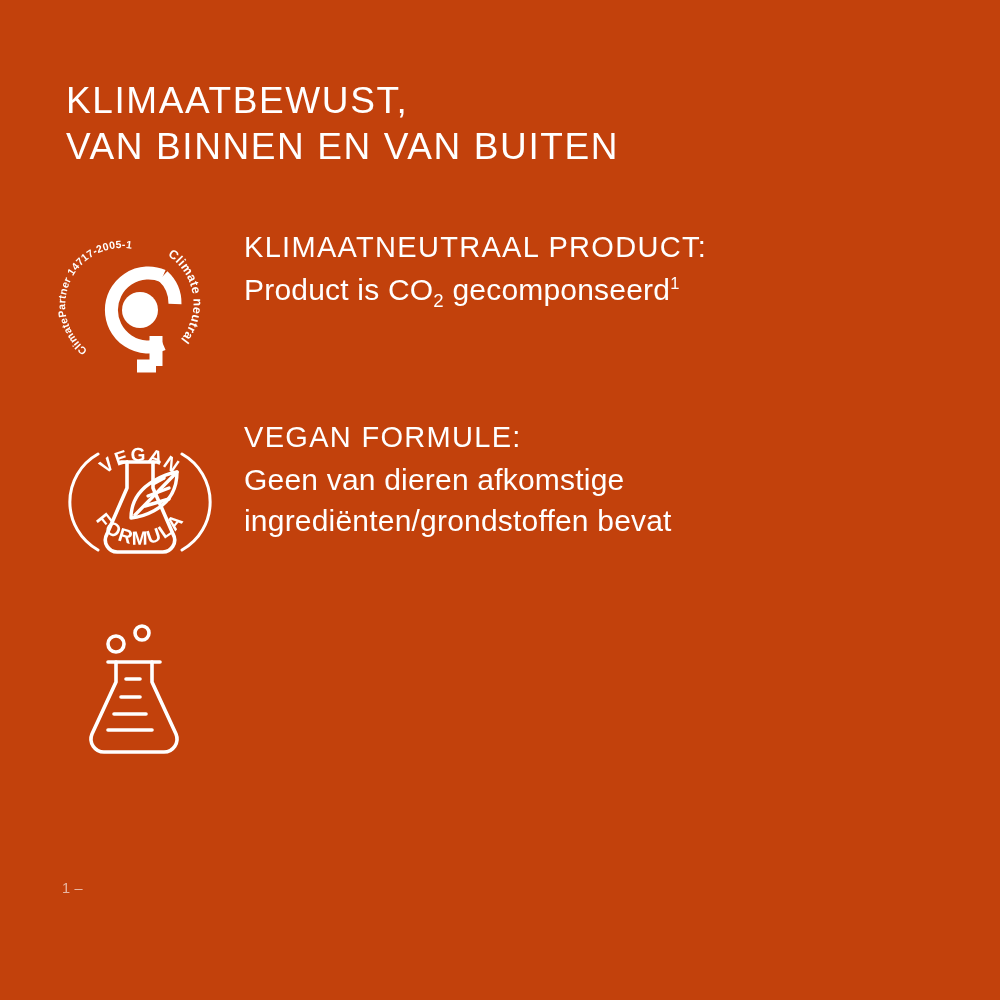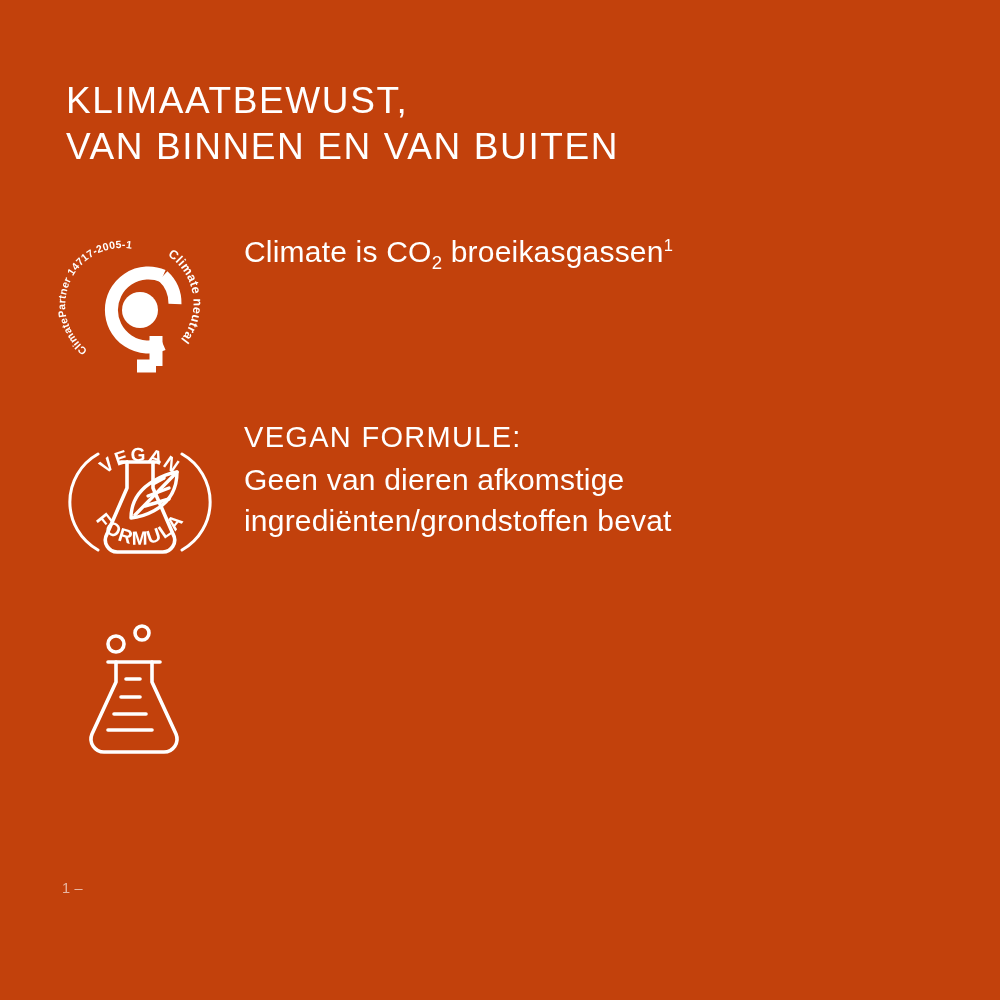--- a/index.html
+++ b/index.html
@@ -168,21 +168,22 @@
 
           <text font-family="'Liberation Sans', sans-serif" font-size="10.5" font-weight="bold" fill="#ffffff" letter-spacing="0.3">
             <textPath href="#arcLeft" startOffset="2%">ClimatePartner 14717-2005-1001</textPath>
           </text>
           <text font-family="'Liberation Sans', sans-serif" font-size="12.5" font-weight="bold" fill="#ffffff" letter-spacing="0.4">
             <textPath href="#arcRight" startOffset="2%">Climate neutral</textPath>
           </text>
         </svg>
       </div>
       <div class="ftext">
-        <div class="fbody"><span>Climate is CO</span><sub>2</sub><span> broeikasgassen</span><sup>1</sup></div>
+        <div class="fheading">KLIMAATNEUTRAAL PRODUCT:</div>
+        <div class="fbody"><span>Product is CO</span><sub>2</sub><span> gecomponseerd</span><sup>1</sup></div>
       </div>
     </div>
 
     <div class="feature row-1">
       <div class="icon-wrap">
         <svg width="150" height="160" viewBox="0 0 150 160" aria-hidden="true">
           <defs>
             <path id="veganTop" d="M 28,72 A 50,50 0 0 1 122,72" fill="none"></path>
             <path id="veganBottom" d="M 26,88 A 52,52 0 0 0 124,88" fill="none"></path>
           </defs>

